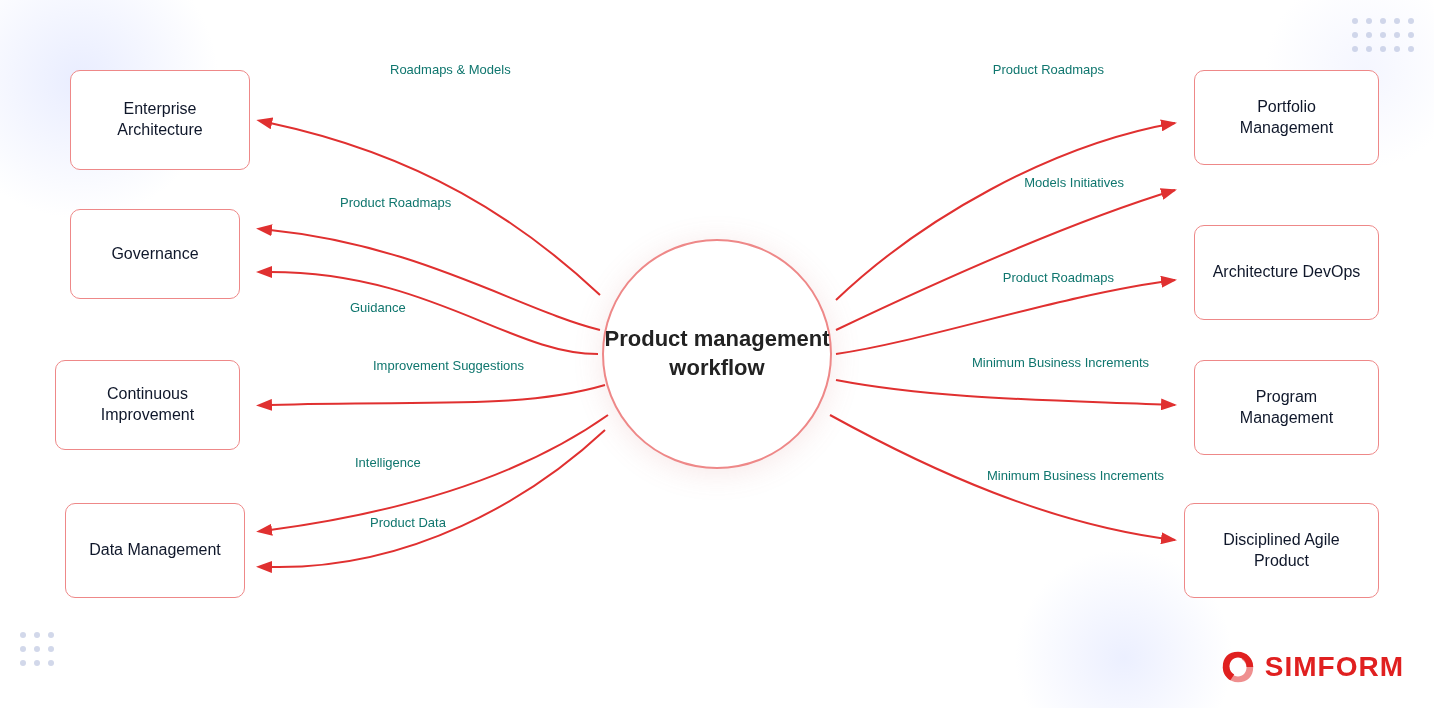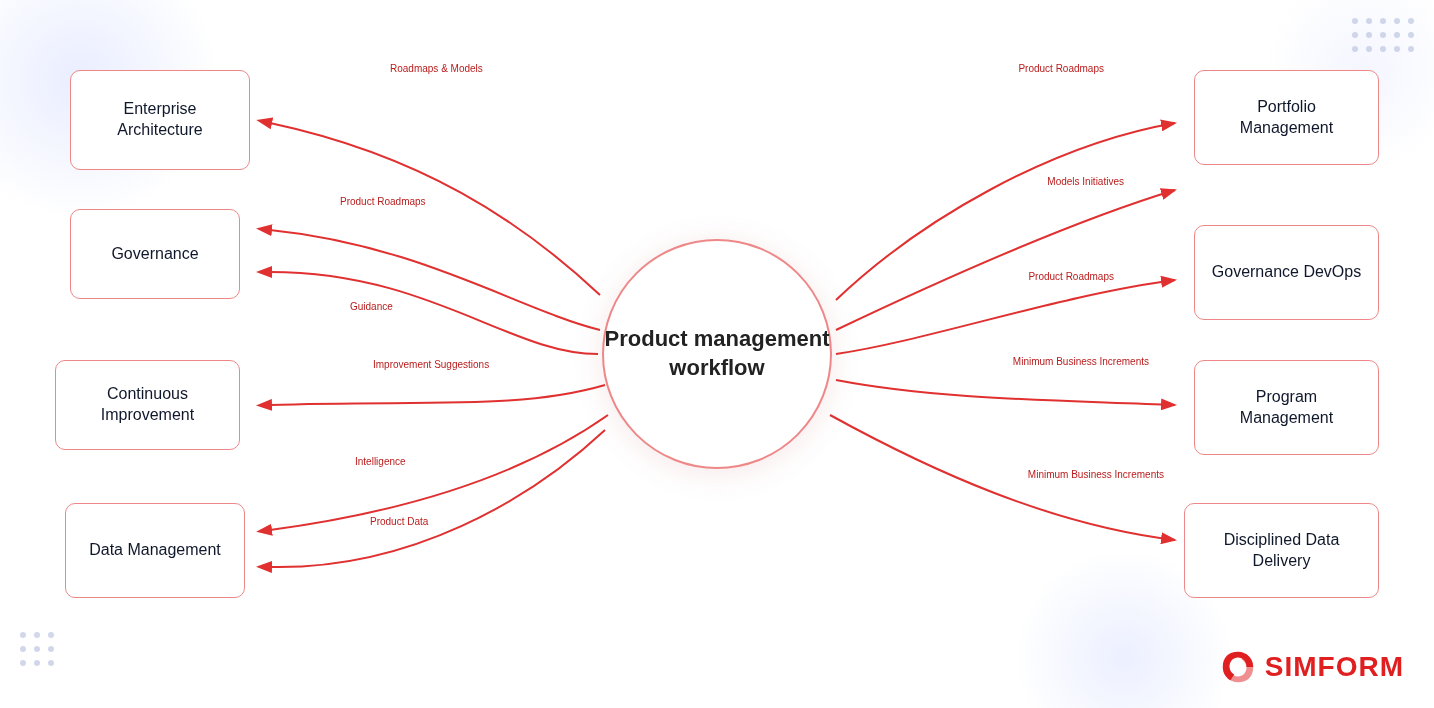--- a/index.html
+++ b/index.html
@@ -118,22 +118,22 @@
       font-size: 16px;
       font-weight: 500;
       color: #0f172a;
       line-height: 1.3;
       z-index: 10;
     }
 
     
     .arrow-label {
       position: absolute;
-      font-size: 10px;
-      color: #b91c1c;
+      font-size: 13px;
+      color: #0f766e;
       text-align: center;
       line-height: 1.3;
       z-index: 5;
     }
 
     
     .simform-logo {
       position: absolute;
       bottom: 22px;
       right: 30px;
@@ -246,32 +246,32 @@
   <span>Data
 Management</span>
 </div>
 
 <div class="node-box" style="right:55px; top:70px; width:185px; height:95px;">
   <span>Portfolio
 Management</span>
 </div>
 
 <div class="node-box" style="right:55px; top:225px; width:185px; height:95px;">
-  <span>Governance
+  <span>Architecture
 DevOps</span>
 </div>
 
 <div class="node-box" style="right:55px; top:360px; width:185px; height:95px;">
   <span>Program
 Management</span>
 </div>
 
 <div class="node-box" style="right:55px; top:503px; width:195px; height:95px;">
   <span>Disciplined
-Data Delivery</span>
+Agile Product</span>
 </div>
 
 <div class="arrow-label" style="left:390px; top:62px;">
   <span>Roadmaps &amp;
 Models</span>
 </div>
 
 <div class="arrow-label" style="left:340px; top:195px;">
   <span>Product
 Roadmaps</span>

